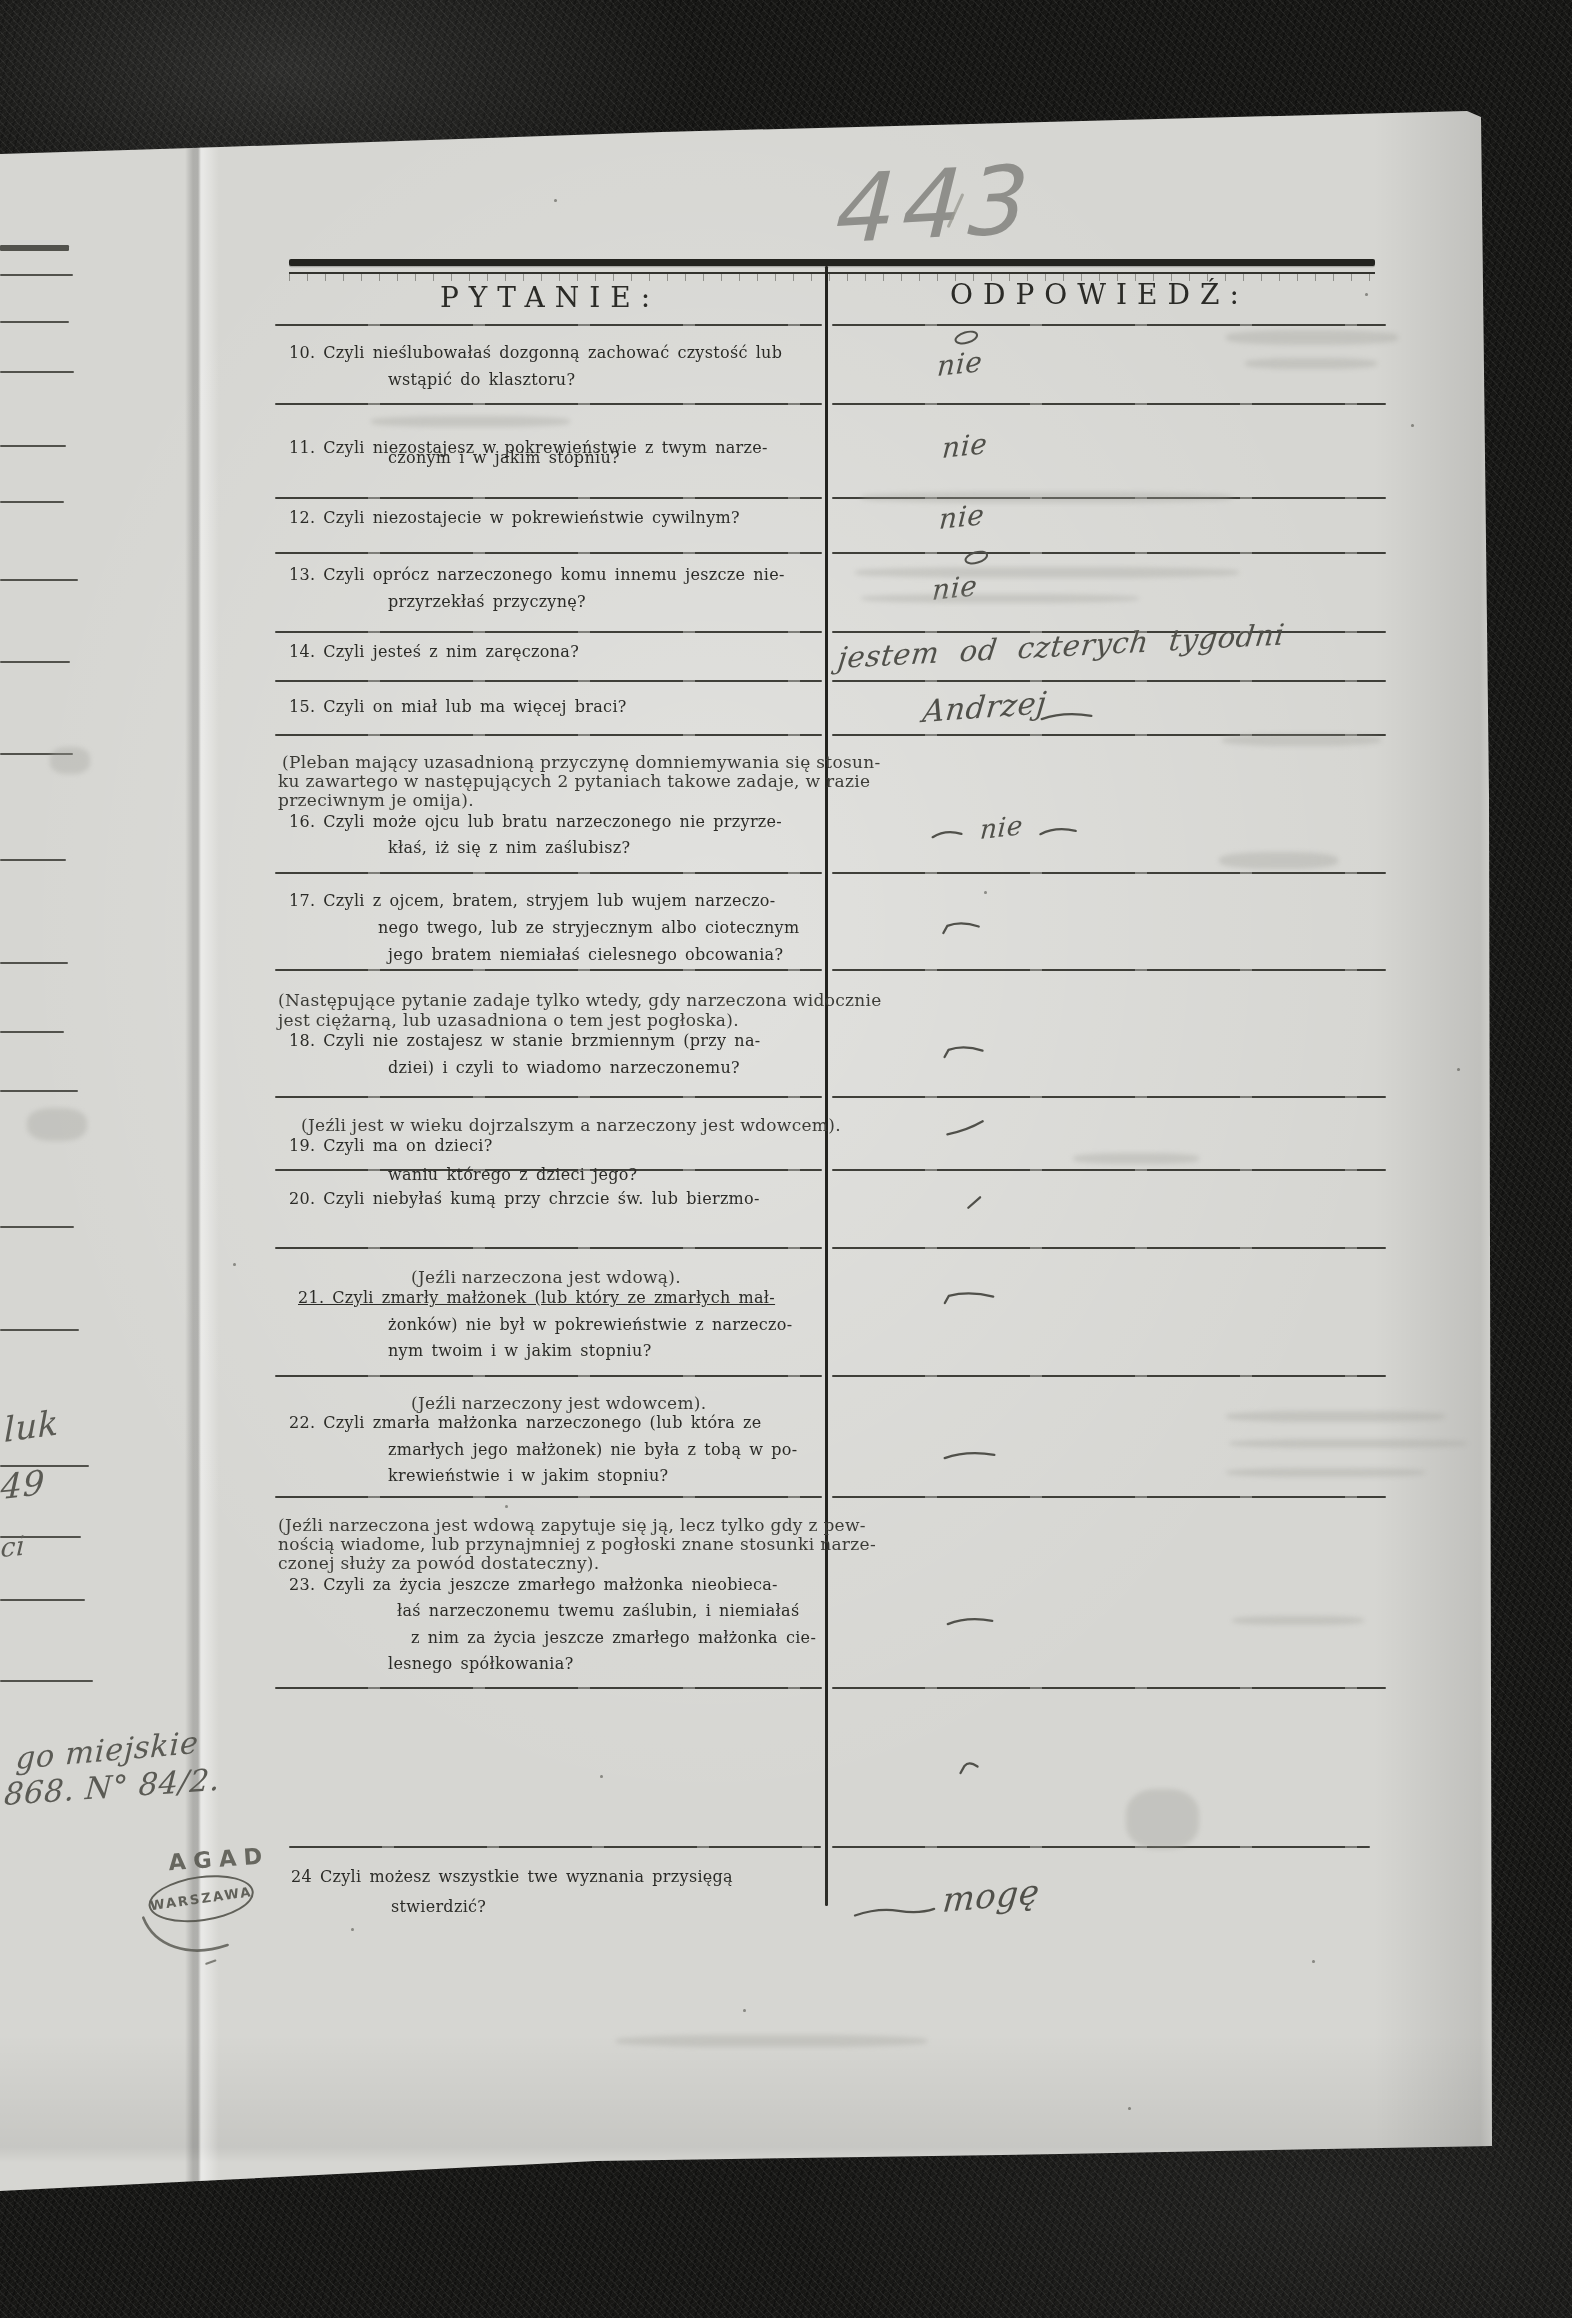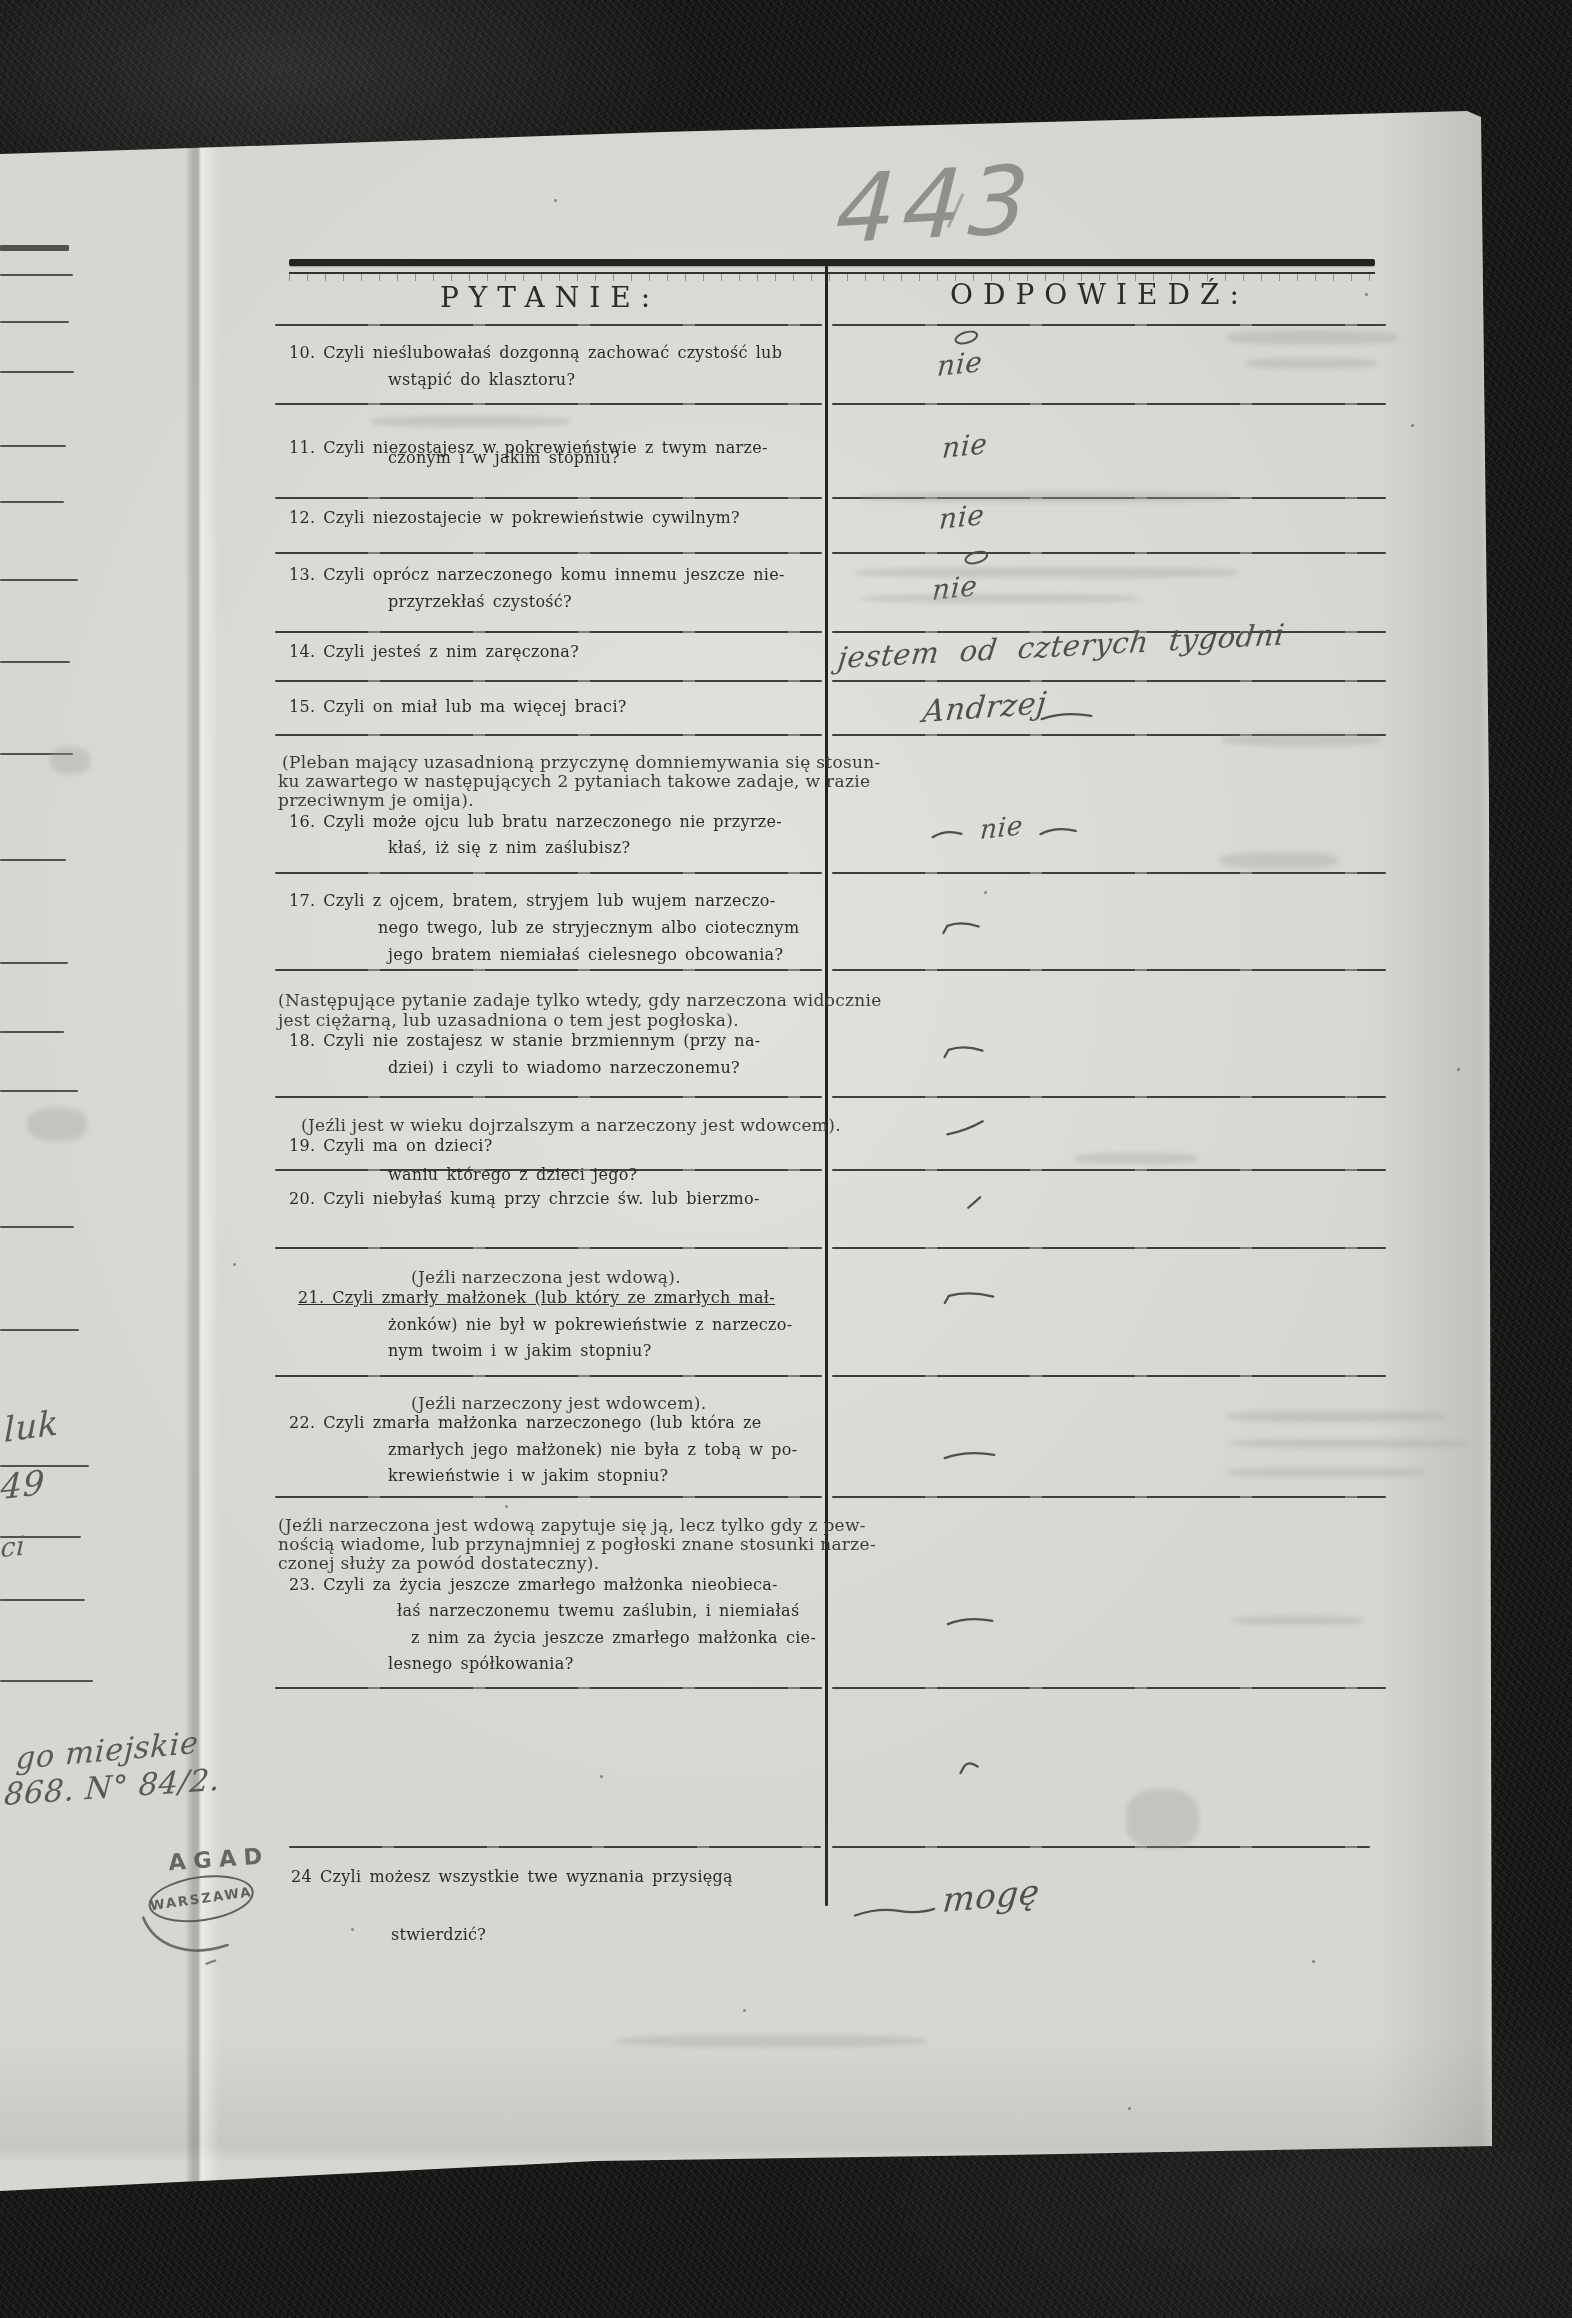--- a/index.html
+++ b/index.html
@@ -79,21 +79,21 @@
         <div class="q-line" style="left: 289px; top: 440px; text-align: center;">11.&nbsp;Czyli niezostajesz w pokrewieństwie z twym narze-</div>
         <div class="q-line" style="left: 388px; top: 450px;">czonym i w jakim stopniu?</div>
         <div class="hand" style="left: 941px; top: 432px; font-size: 28px; transform: rotate(-6deg) skewX(-10deg);">nie</div>
         <div class="sep" style="left: 275px; top: 497px; width: 547px;"></div>
         <div class="sep" style="left: 832px; top: 497px; width: 554px;"></div>
         <div class="q-line" style="left: 289px; top: 510px;">12.&nbsp;Czyli niezostajecie w pokrewieństwie cywilnym?</div>
         <div class="hand" style="left: 938px; top: 503px; font-size: 28px; transform: rotate(-6deg) skewX(-10deg);">nie</div>
         <div class="sep" style="left: 275px; top: 552px; width: 547px;"></div>
         <div class="sep" style="left: 832px; top: 552px; width: 554px;"></div>
         <div class="q-line" style="left: 289px; top: 567px;">13.&nbsp;Czyli oprócz narzeczonego komu innemu jeszcze nie-</div>
-        <div class="q-line" style="left: 388px; top: 594px;">przyrzekłaś czystość?</div>
+        <div class="q-line" style="left: 388px; top: 594px;">przyrzekłaś przyczynę?</div>
         <div class="hand" style="left: 931px; top: 574px; font-size: 28px; transform: rotate(-6deg) skewX(-10deg);">nie</div>
         <svg width="26.5" height="17" class="mark" style="left: 965px; top: 551px; overflow: visible;" viewBox="0 0 40 26">
           <ellipse cx="17" cy="10" rx="17" ry="8" transform="rotate(-16 17 10)" fill="none" stroke="#50504a" stroke-width="3"></ellipse>
         </svg>
         <div class="sep" style="left: 275px; top: 631px; width: 547px;"></div>
         <div class="sep" style="left: 832px; top: 631px; width: 554px;"></div>
         <div class="q-line" style="left: 289px; top: 644px;">14.&nbsp;Czyli jesteś z nim zaręczona?</div>
         <div class="hand" style="left: 836px; top: 641px; font-size: 29px; transform: rotate(-3deg) skewX(-10deg); word-spacing: 10.6px;">jestem od czterych tygodni</div>
         <div class="sep" style="left: 275px; top: 680px; width: 547px;"></div>
         <div class="sep" style="left: 832px; top: 680px; width: 554px;"></div>
@@ -173,21 +173,21 @@
         <div class="q-line" style="left: 289px; top: 1577px;">23.&nbsp;Czyli za życia jeszcze zmarłego małżonka nieobieca-</div>
         <div class="q-line" style="left: 397px; top: 1603px;">łaś narzeczonemu twemu zaślubin, i niemiałaś</div>
         <div class="q-line" style="left: 411px; top: 1630px;">z nim za życia jeszcze zmarłego małżonka cie-</div>
         <div class="q-line" style="left: 388px; top: 1656px;">lesnego spółkowania?</div>
         <svg width="52" height="17" class="mark" style="left: 946px; top: 1615px; overflow: visible;" viewBox="0 0 78 26">
           <path d="M2 14 Q 32.4 2 70 9" fill="none" stroke="#50504a" stroke-width="3.5" stroke-linecap="round"></path>
         </svg>
         <div class="sep" style="left: 275px; top: 1687px; width: 547px;"></div>
         <div class="sep" style="left: 832px; top: 1687px; width: 554px;"></div>
         <div class="q-line" style="left: 291px; top: 1869px;">24&nbsp;Czyli możesz wszystkie twe wyznania przysięgą</div>
-        <div class="q-line" style="left: 391px; top: 1899px; margin-top: 28px;">stwierdzić?</div>
+        <div class="q-line" style="left: 391px; top: 1899px;">stwierdzić?</div>
         <div class="hand" style="left: 941px; top: 1880px; font-size: 34px; transform: rotate(-5deg) skewX(-10deg);">mogę</div>
         <svg width="87" height="17" class="mark" style="left: 853px; top: 1905px; overflow: visible;" viewBox="0 0 131 26">
           <path d="M2 16 Q 37.5 4 68.75 9 T 123 6" fill="none" stroke="#50504a" stroke-width="3.5" stroke-linecap="round"></path>
         </svg>
         <div class="sep" style="left: 289px; top: 1846px; width: 532px;"></div>
         <div class="sep" style="left: 832px; top: 1846px; width: 538px;"></div>
         <svg width="24" height="17" class="mark" style="left: 959px; top: 1760px; overflow: visible;" viewBox="0 0 36 26">
           <path d="M2 20 L 8 9 Q 15 1 28 10" fill="none" stroke="#50504a" stroke-width="3.5" stroke-linecap="round"></path>
         </svg>
       </div>

